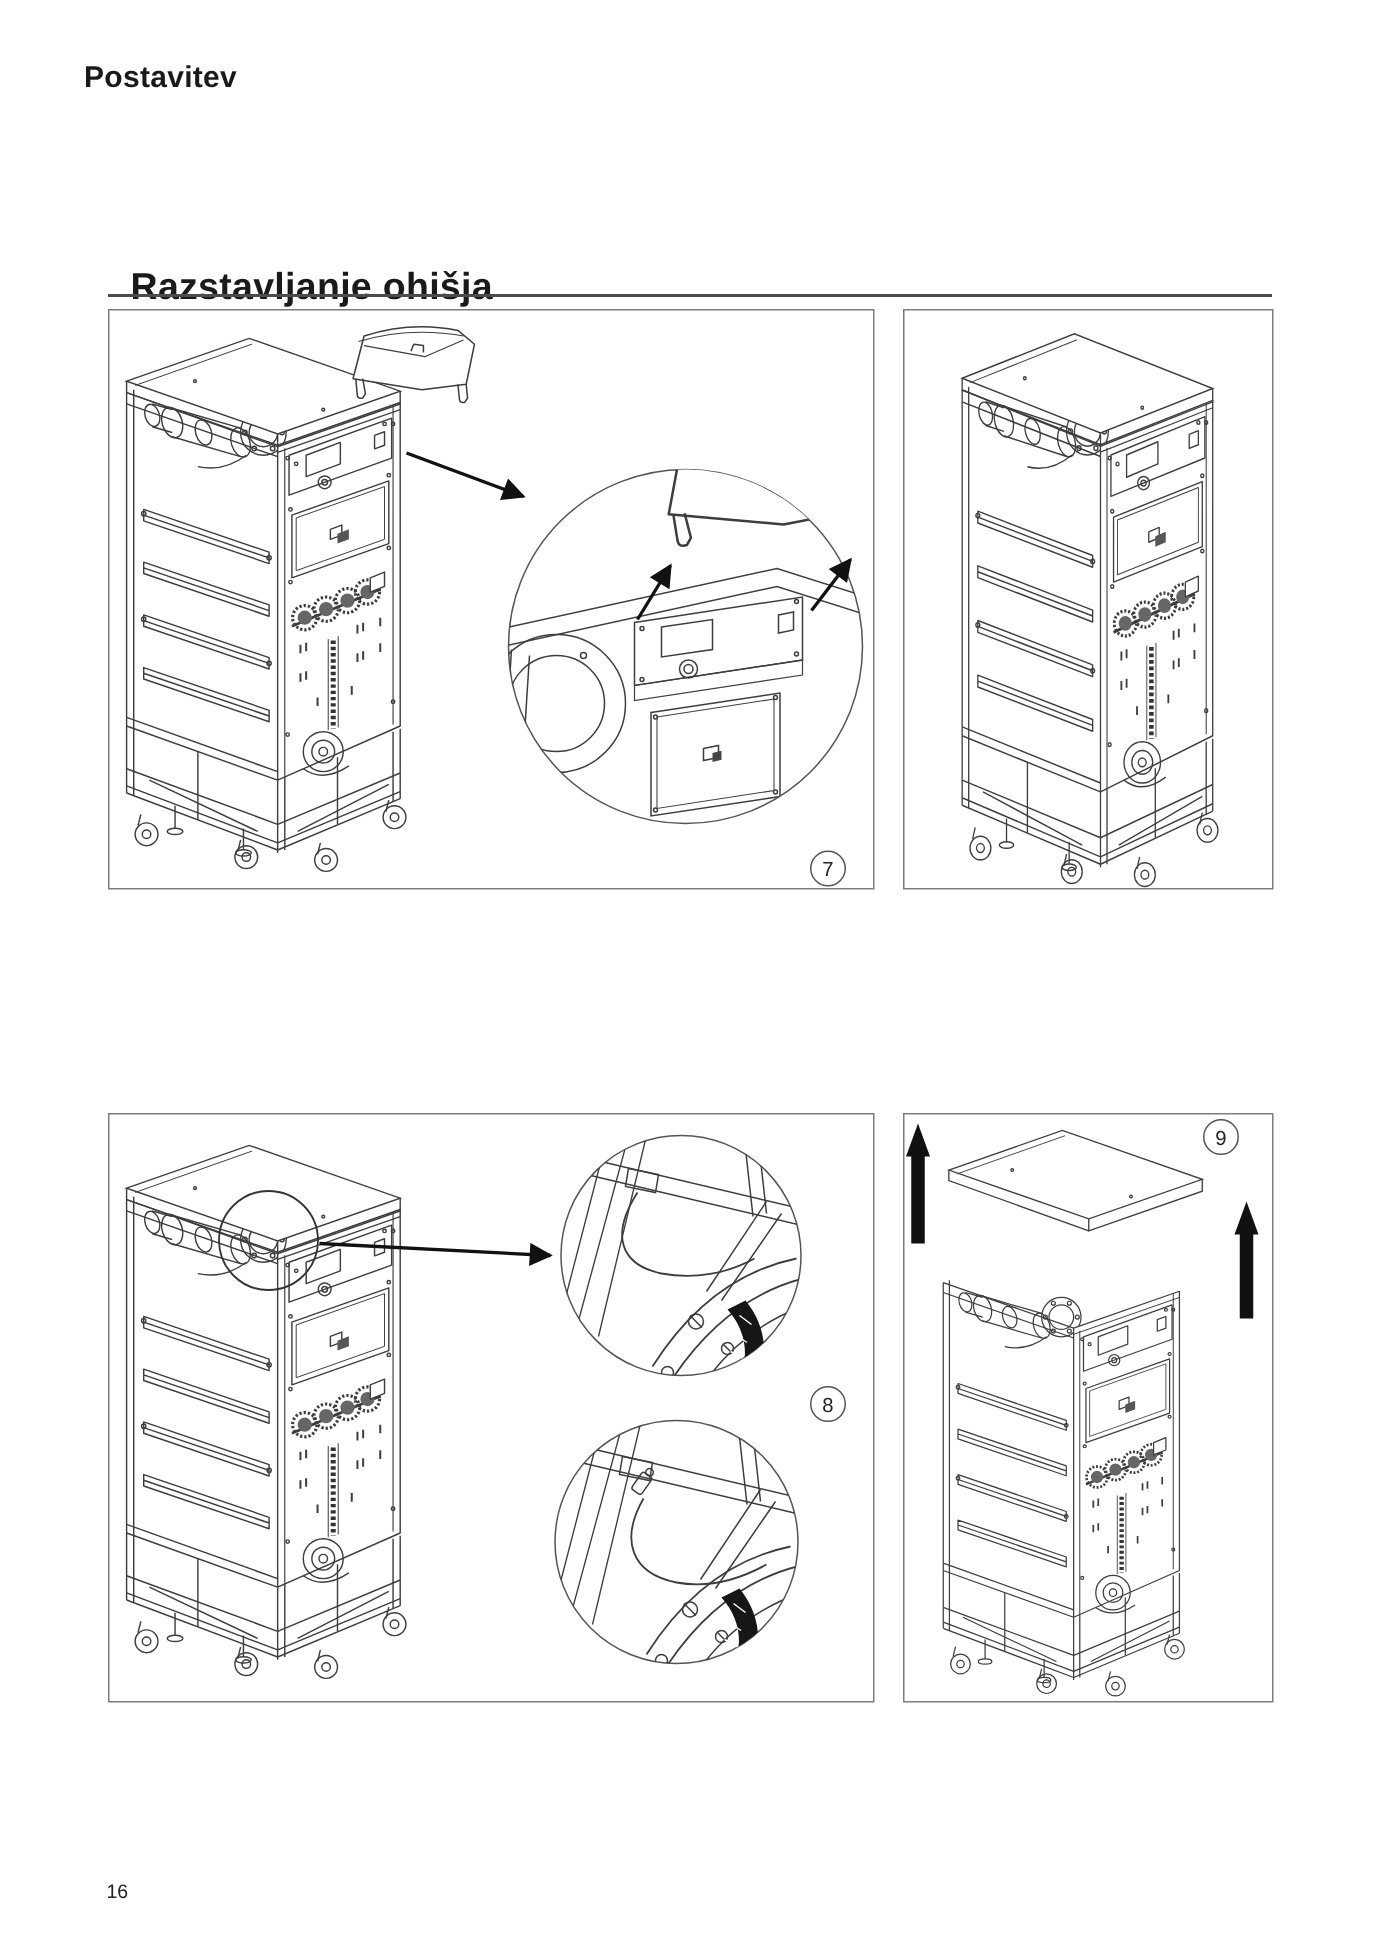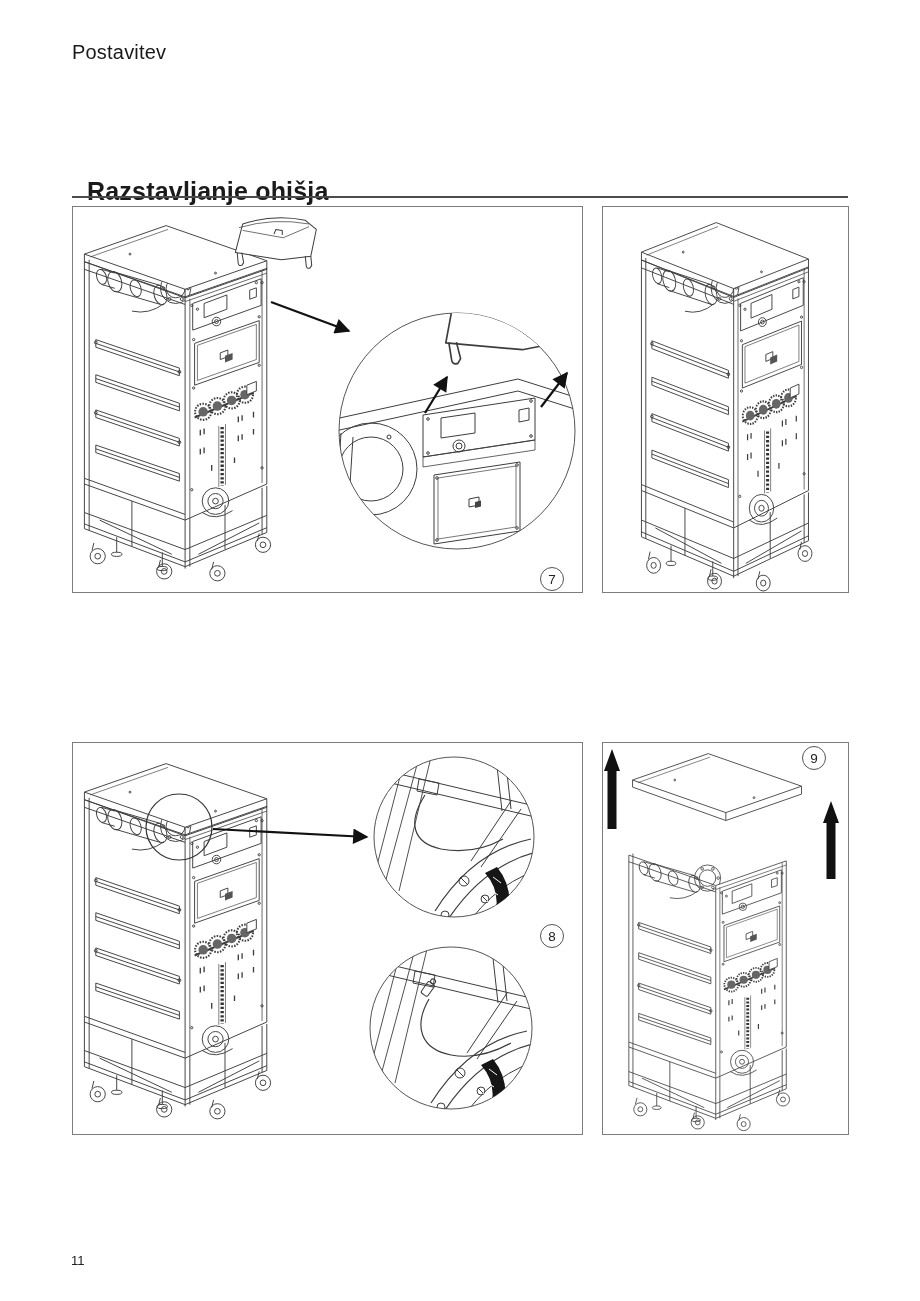--- a/index.html
+++ b/index.html
@@ -1,22 +1,22 @@
 <!DOCTYPE html>
 <html><head>
 <meta charset="utf-8">
 <style>
   html,body{margin:0;padding:0;}
   body{
     width:920px;height:1301px;background:#ffffff;position:relative;
     font-family:"Liberation Sans", sans-serif;color:#1a1a1a;overflow:hidden;
   }
   .doc-title{
-    position:absolute;left:72px;top:41px;margin:0;
-    font-size:20px;font-weight:normal;letter-spacing:.2px;color:#1a1a1a;
+    position:absolute;left:56px;top:41px;margin:0;
+    font-size:20px;font-weight:bold;letter-spacing:.2px;color:#1a1a1a;
   }
   .section-title{
     position:absolute;left:71px;top:161px;margin:16px;
     font-size:25px;font-weight:bold;letter-spacing:.2px;color:#1a1a1a;
   }
   .section-rule{
     position:absolute;left:72px;top:196px;width:776px;height:2px;background:#4c4c4c;
   }
   .panel{position:absolute;border:1px solid #7d7d7d;background:#fff;box-sizing:border-box;}
   .p1{left:72px;top:206px;width:511px;height:387px;}
@@ -309,13 +309,13 @@
       <use href="#slab" transform="translate(19,-14) scale(0.88)"></use>
     </g>
     <path d="M9,6 L17,28 L13.5,28 L13.5,86 L4.5,86 L4.5,28 L1,28 Z" fill="#111" stroke="none"></path>
     <path d="M228,58 L236,80 L232.5,80 L232.5,136 L223.5,136 L223.5,80 L220,80 Z" fill="#111" stroke="none"></path>
   </svg>
   <div class="badge">
       <span>9</span>
     </div>
 </div>
 
-<div class="pageno">11</div>
+<div class="pageno">16</div>
 
 </body></html>

